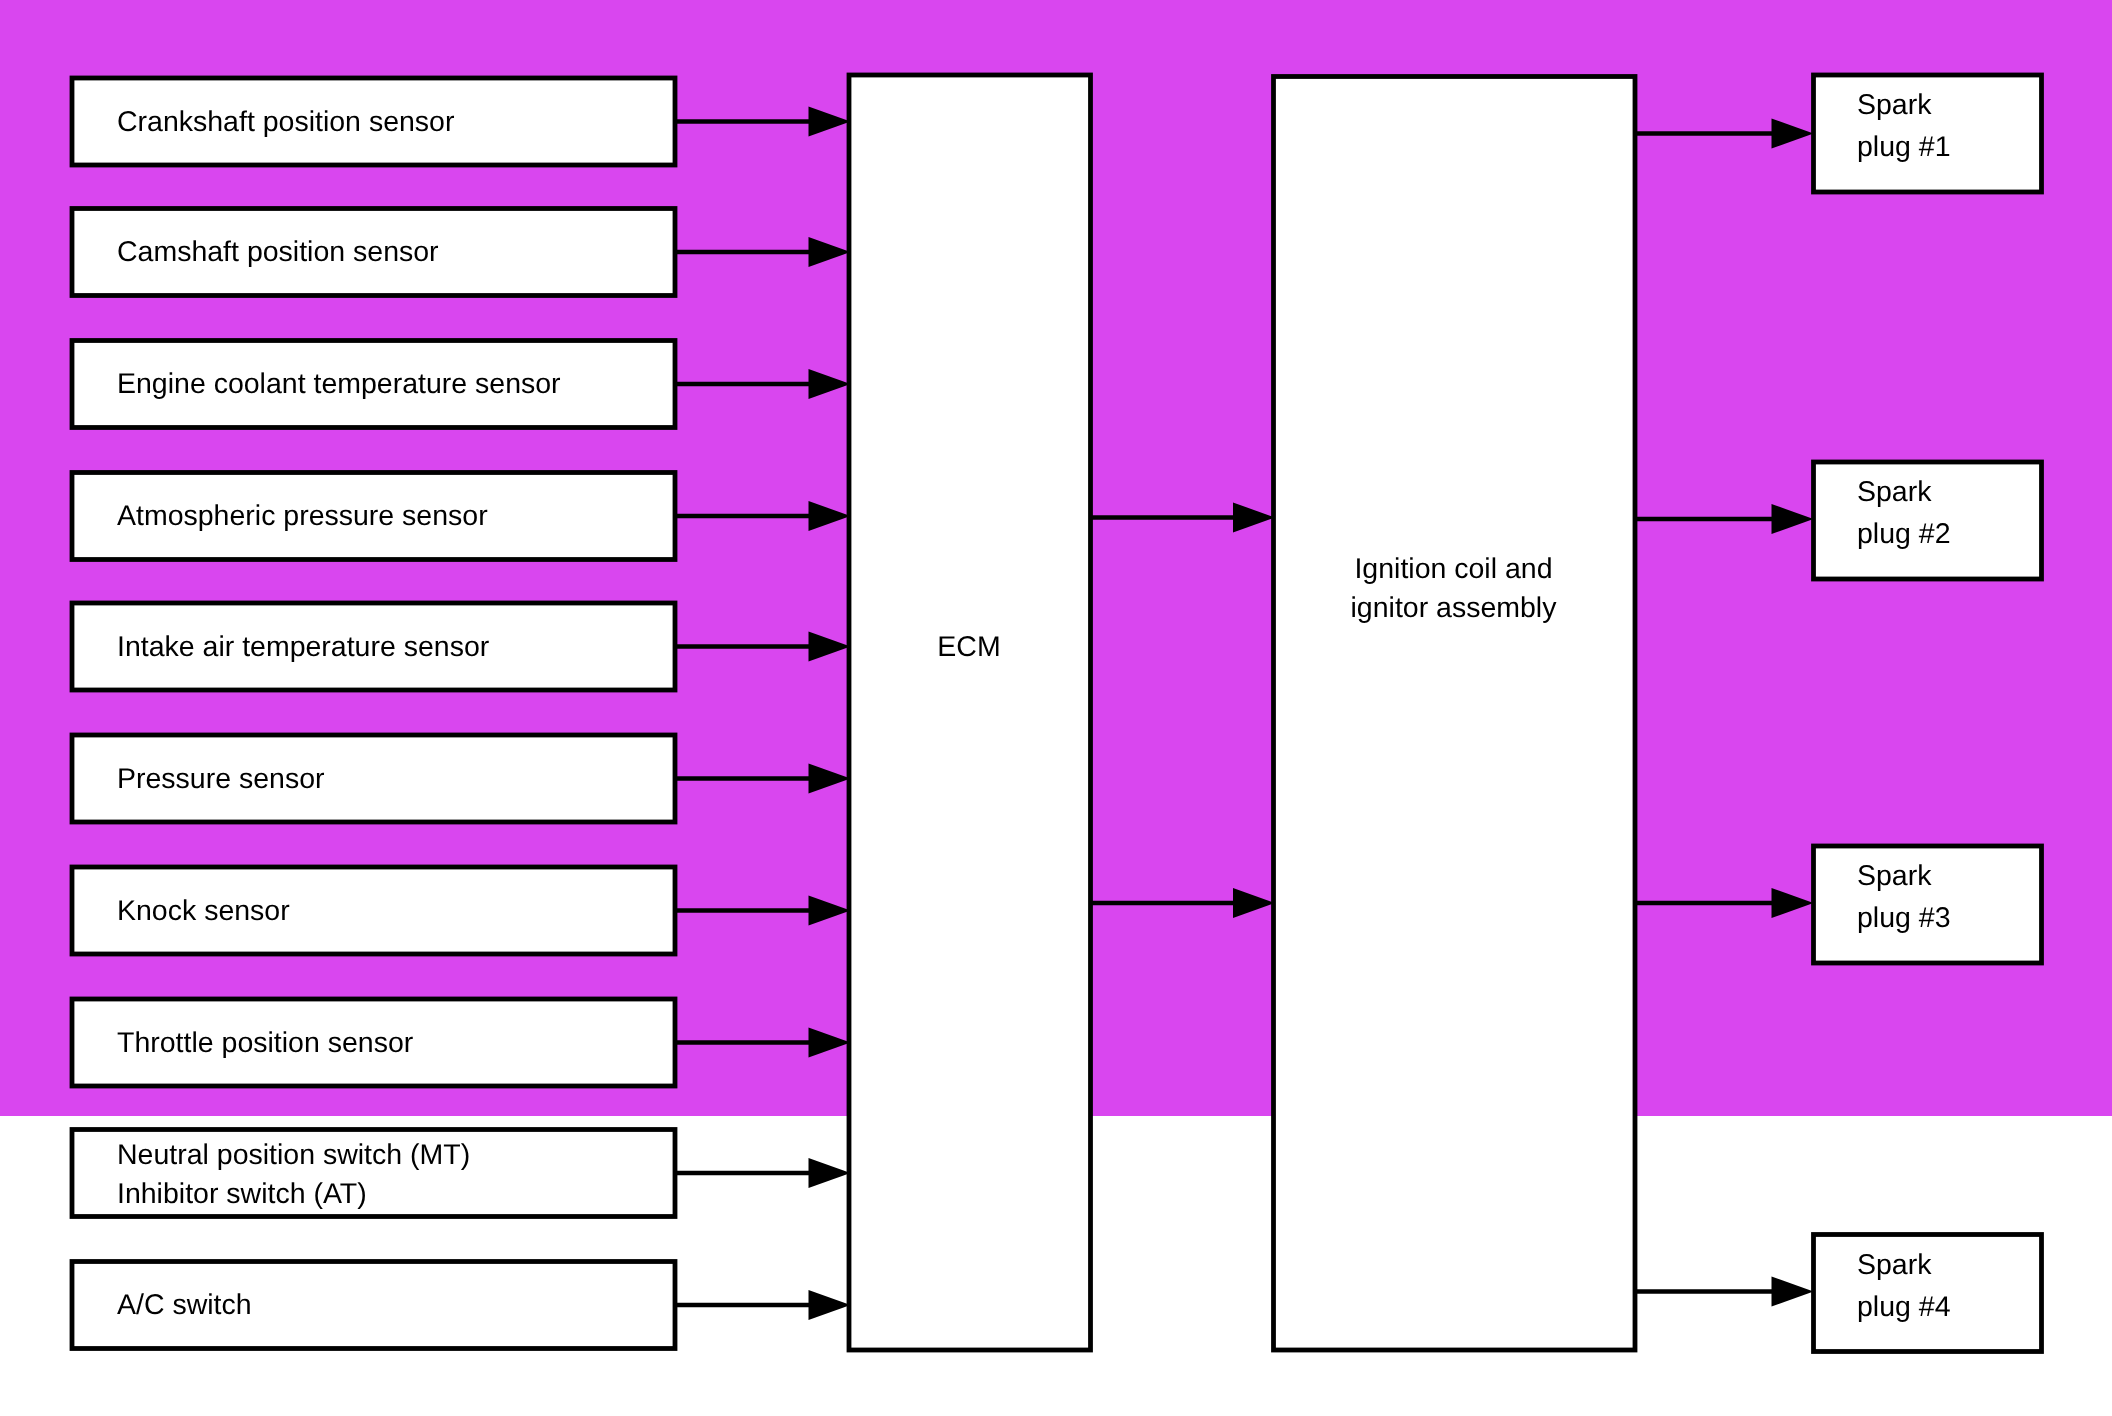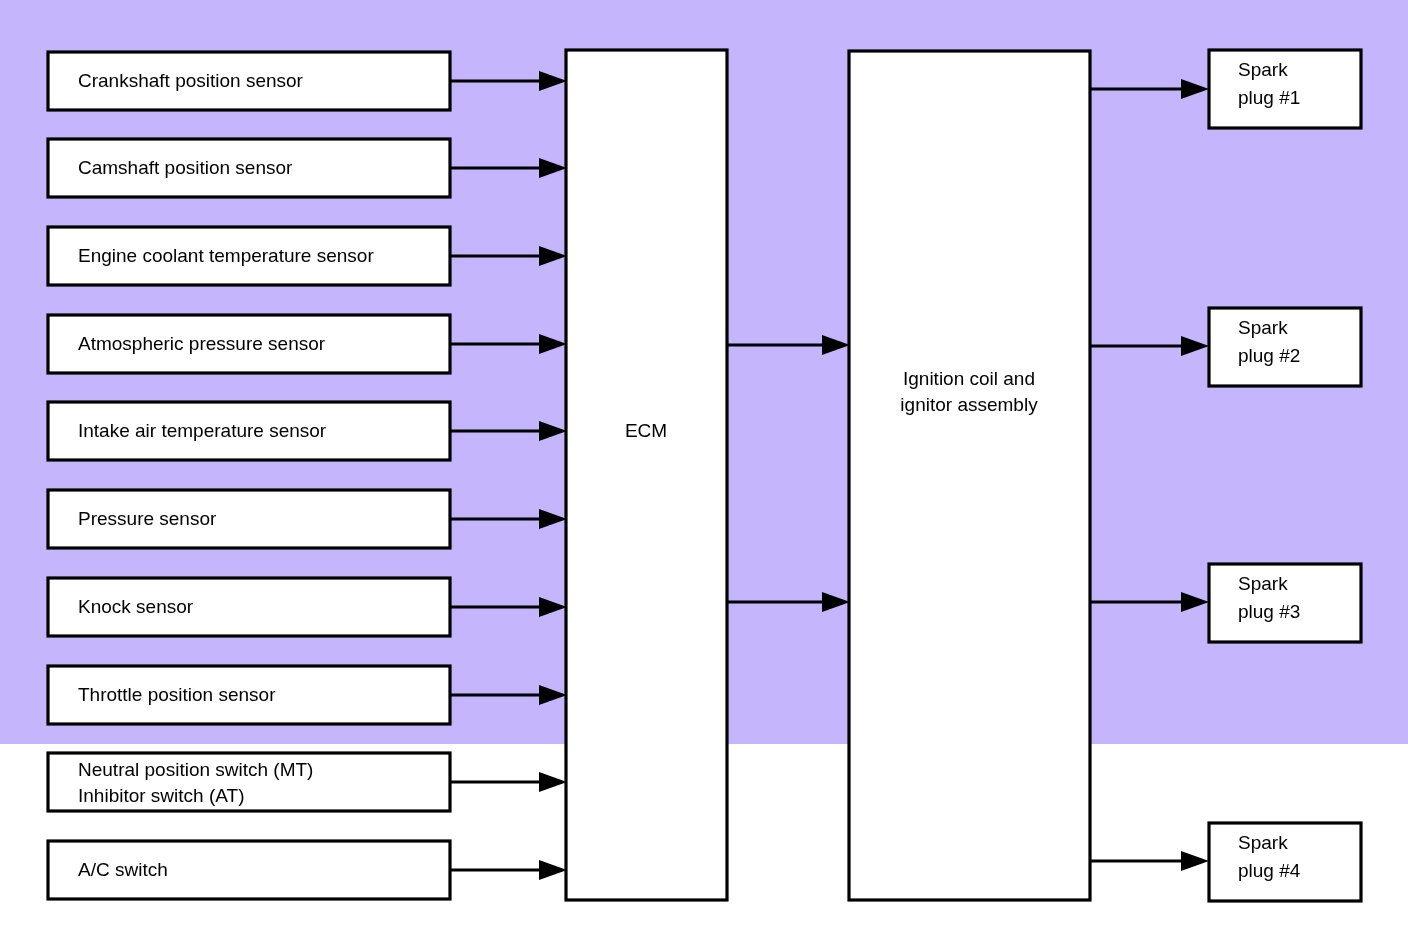--- a/index.html
+++ b/index.html
@@ -11,21 +11,21 @@
   body {
     width: 1408px;
     height: 944px;
     font-family: "Liberation Sans", sans-serif;
     overflow: hidden;
   }
   #diagram-root {
     position: relative;
     width: 1408px;
     height: 744px;
-    background: #c4b5fd;
+    background: #d946ef;
   }
   svg.diagram {
     display: block;
     width: 1408px;
     height: 944px;
   }
   .box {
     fill: #ffffff;
     stroke: #000000;
     stroke-width: 3.2;

